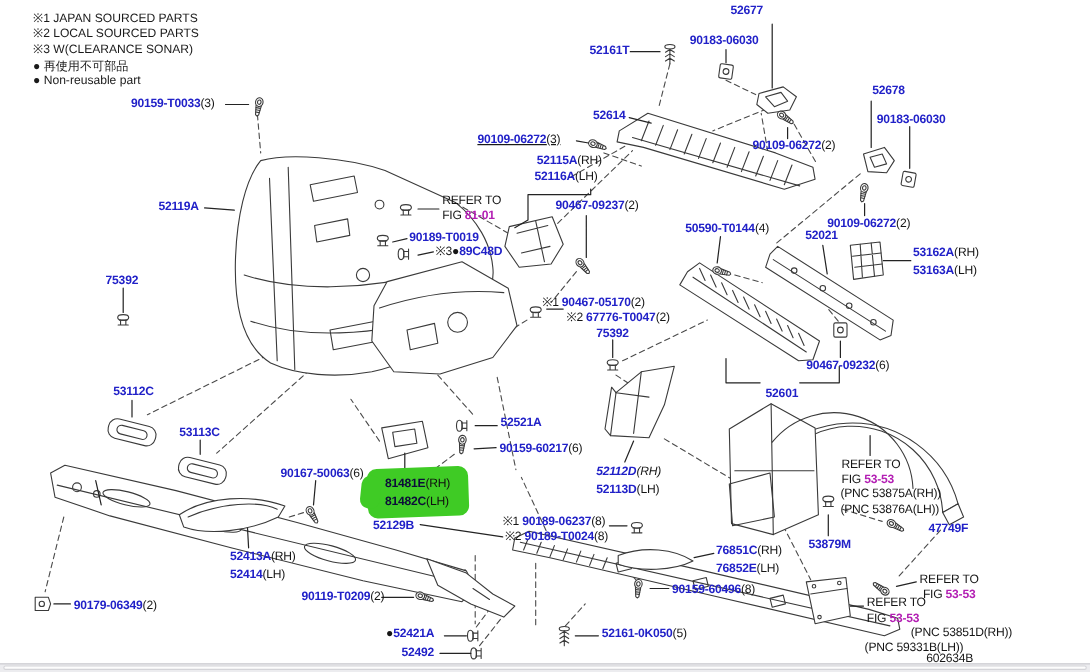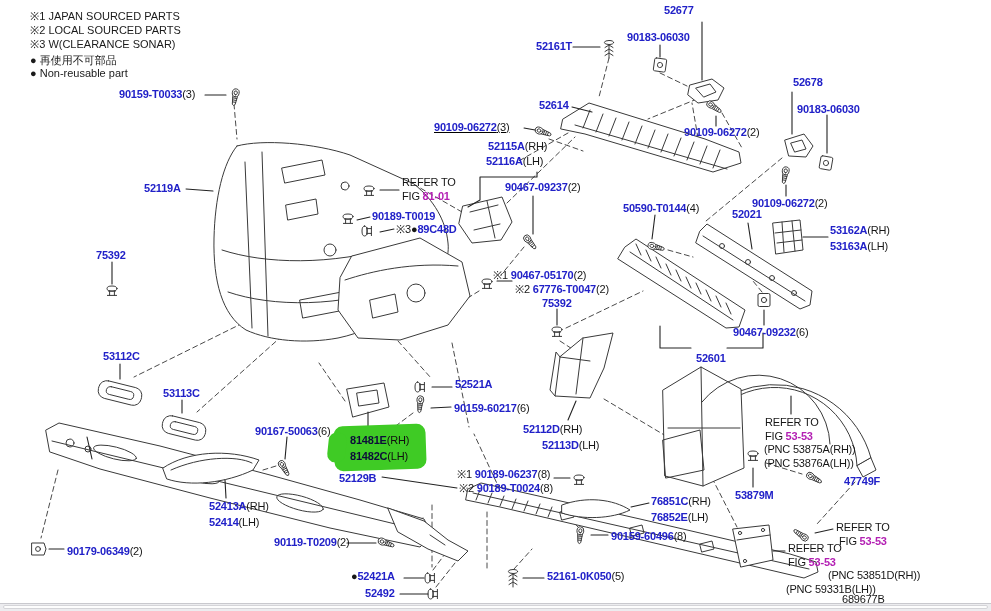--- a/index.html
+++ b/index.html
@@ -282,21 +282,21 @@
       <div class="lbl" style="left: 733px; top: 326px;"><span class="seg-pn">90467-09232</span><span class="seg-bk">(6)</span></div>
       <div class="lbl" style="left: 103px; top: 350px;"><span class="seg-pn">53112C</span></div>
       <div class="lbl" style="left: 696px; top: 352px;"><span class="seg-pn">52601</span></div>
       <div class="lbl" style="left: 455px; top: 378px;"><span class="seg-pn">52521A</span></div>
       <div class="lbl" style="left: 163px; top: 387px;"><span class="seg-pn">53113C</span></div>
       <div class="lbl" style="left: 454px; top: 402px;"><span class="seg-pn">90159-60217</span><span class="seg-bk">(6)</span></div>
       <div class="lbl" style="left: 765px; top: 416px;"><span class="seg-bk">REFER TO</span></div>
       <div class="lbl" style="left: 765px; top: 430px;"><span class="seg-bk">FIG </span><span class="seg-fig">53-53</span></div>
       <div class="lbl" style="left: 764px; top: 443px;"><span class="seg-bk">(PNC 53875A(RH))</span></div>
       <div class="lbl" style="left: 764px; top: 457px;"><span class="seg-bk">(PNC 53876A(LH))</span></div>
-      <div class="lbl" style="left: 523px; top: 423px;"><span class="seg-pn">52112D</span><span class="seg-bk">(RH)</span></div>
+      <div class="lbl" style="left: 542px; top: 423px; font-style: italic;"><span class="seg-pn">52112D</span><span class="seg-bk">(RH)</span></div>
       <div class="lbl" style="left: 542px; top: 439px;"><span class="seg-pn">52113D</span><span class="seg-bk">(LH)</span></div>
       <div class="lbl" style="left: 255px; top: 425px;"><span class="seg-pn">90167-50063</span><span class="seg-bk">(6)</span></div>
       <div class="lbl" style="left: 350px; top: 434px;"><span class="seg-hl-pn">81481E</span><span class="seg-hl-bk">(RH)</span></div>
       <div class="lbl" style="left: 350px; top: 450px;"><span class="seg-hl-pn">81482C</span><span class="seg-hl-bk">(LH)</span></div>
       <div class="lbl" style="left: 339px; top: 472px;"><span class="seg-pn">52129B</span></div>
       <div class="lbl" style="left: 457px; top: 468px;"><span class="seg-bk">※1 </span><span class="seg-pn">90189-06237</span><span class="seg-bk">(8)</span></div>
       <div class="lbl" style="left: 459px; top: 482px;"><span class="seg-bk">※2 </span><span class="seg-pn">90189-T0024</span><span class="seg-bk">(8)</span></div>
       <div class="lbl" style="left: 735px; top: 489px;"><span class="seg-pn">53879M</span></div>
       <div class="lbl" style="left: 844px; top: 475px;"><span class="seg-pn">47749F</span></div>
       <div class="lbl" style="left: 651px; top: 495px;"><span class="seg-pn">76851C</span><span class="seg-bk">(RH)</span></div>
@@ -308,19 +308,19 @@
       <div class="lbl" style="left: 67px; top: 545px;"><span class="seg-pn">90179-06349</span><span class="seg-bk">(2)</span></div>
       <div class="lbl" style="left: 836px; top: 521px;"><span class="seg-bk">REFER TO</span></div>
       <div class="lbl" style="left: 839px; top: 535px;"><span class="seg-bk">FIG </span><span class="seg-fig">53-53</span></div>
       <div class="lbl" style="left: 788px; top: 542px;"><span class="seg-bk">REFER TO</span></div>
       <div class="lbl" style="left: 788px; top: 556px;"><span class="seg-bk">FIG </span><span class="seg-fig">53-53</span></div>
       <div class="lbl" style="left: 828px; top: 569px;"><span class="seg-bk">(PNC 53851D(RH))</span></div>
       <div class="lbl" style="left: 786px; top: 583px;"><span class="seg-bk">(PNC 59331B(LH))</span></div>
       <div class="lbl" style="left: 351px; top: 570px;"><span class="seg-bk">●</span><span class="seg-pn">52421A</span></div>
       <div class="lbl" style="left: 365px; top: 587px;"><span class="seg-pn">52492</span></div>
       <div class="lbl" style="left: 547px; top: 570px;"><span class="seg-pn">52161-0K050</span><span class="seg-bk">(5)</span></div>
-      <div class="lbl" style="left: 842px; top: 593px;"><span class="seg-bk">689677B</span></div>
+      <div class="lbl" style="left: 842px; top: 593px;"><span class="seg-bk">602634B</span></div>
     </div>
 
   <div id="hscroll">
     <div class="thumb"></div>
   </div>
 </div>
 
 </body></html>

